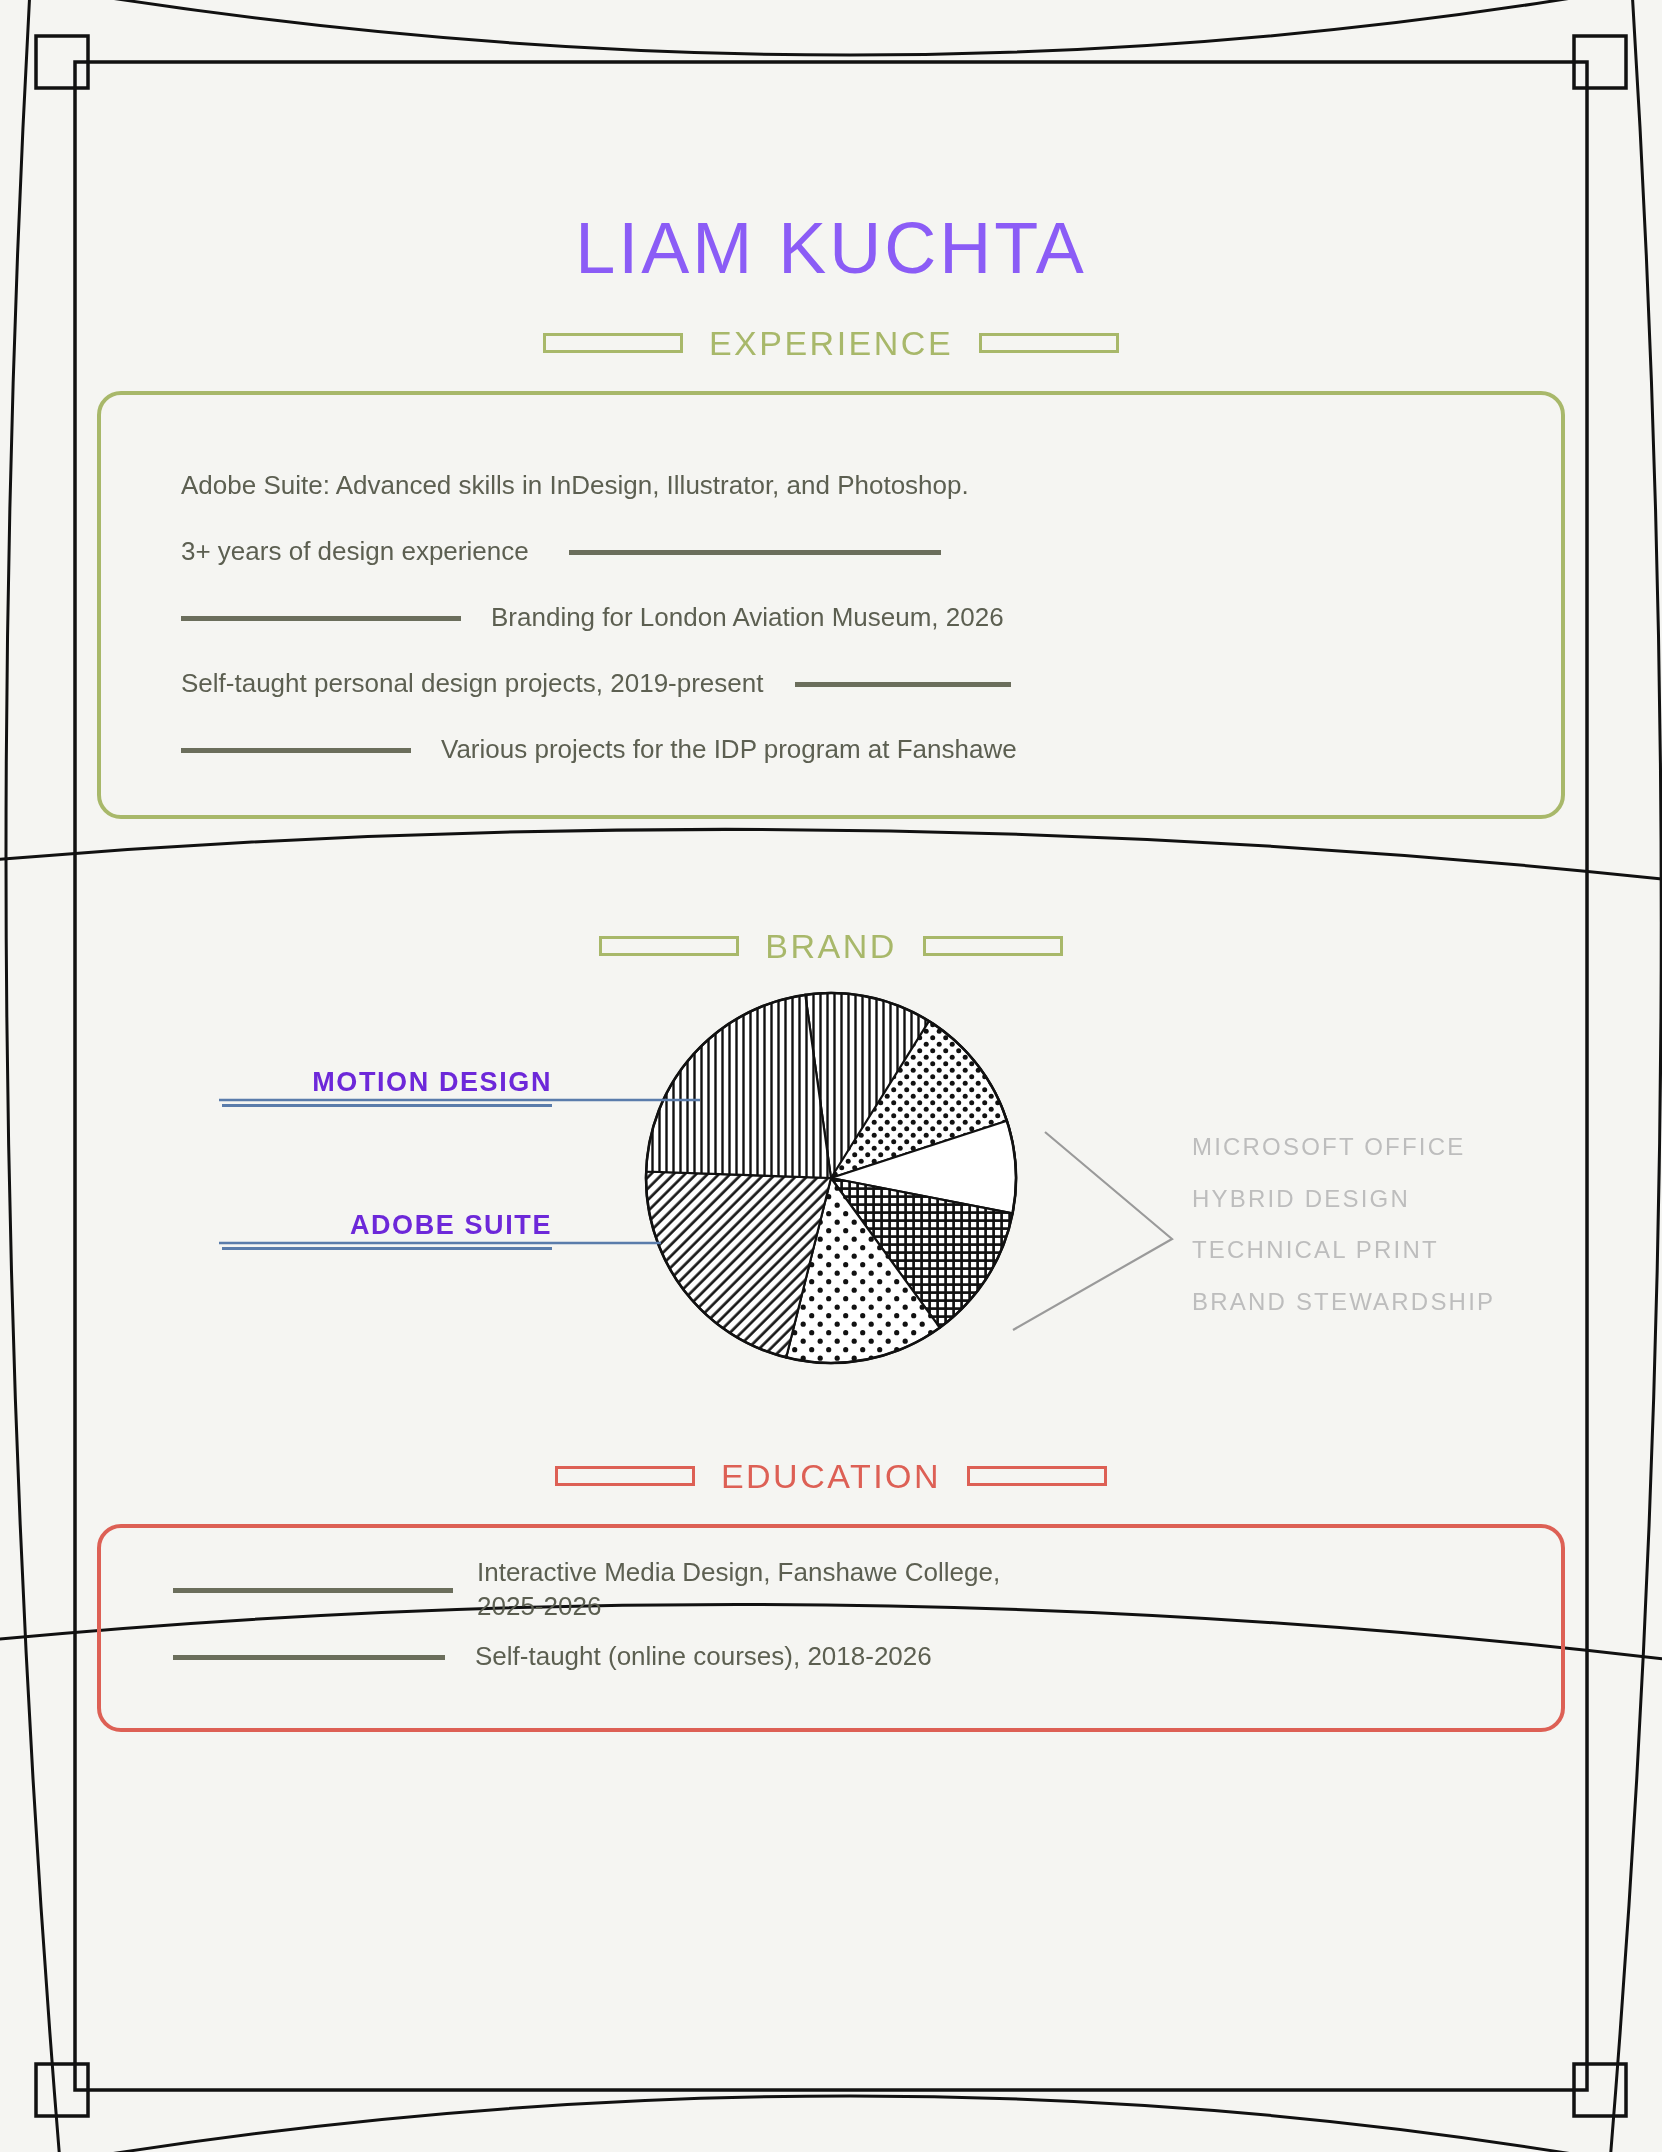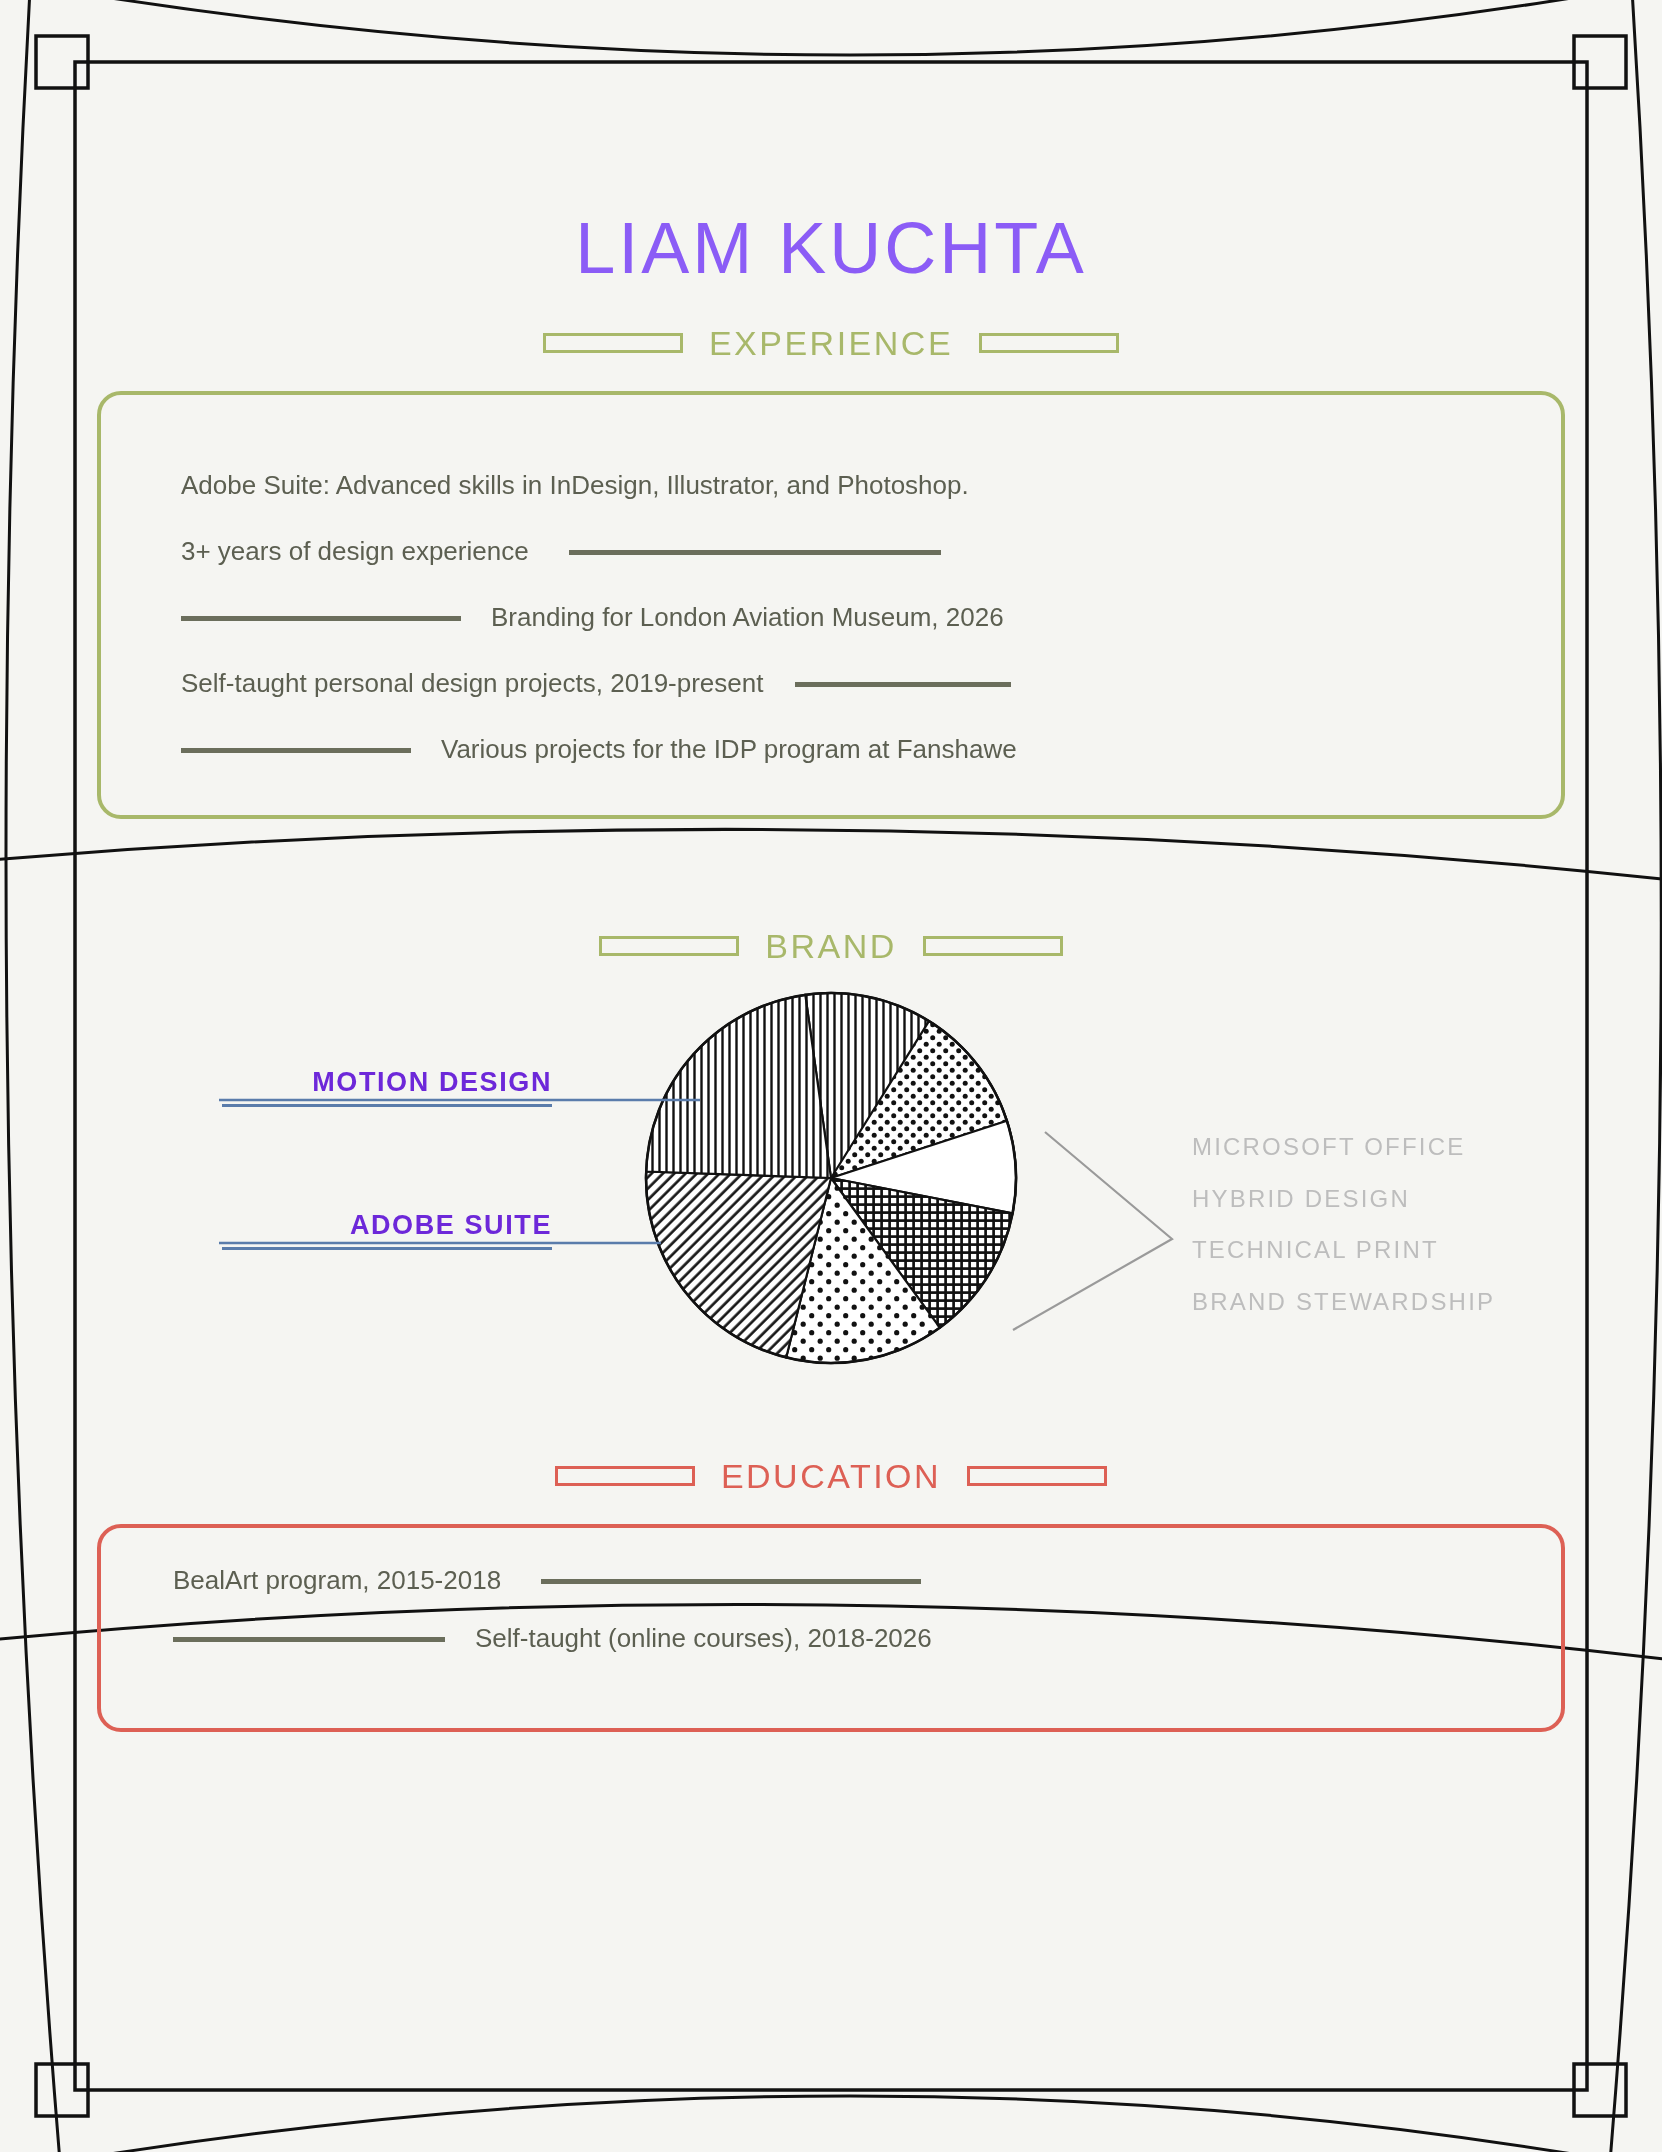--- a/index.html
+++ b/index.html
@@ -245,25 +245,26 @@
 
   <div class="section-head head-red" style="margin-top:66px;">
     <span class="head-bar"></span>
     <span class="head-text">EDUCATION</span>
     <span class="head-bar sm"></span>
   </div>
 
   <div class="box box-red" style="margin-top:31px;height:208px;">
     <div class="rows" style="padding:24px 38px 0 38px;">
 
-
-      <div class="row left" style="height:58px;padding-left:34px;">
-        <span class="txt">BealArt program, 2015-2018</span>
-        <span class="rule" style="width:380px;margin-left:40px;"></span>
-      </div>
+      <div class="row right" style="height:76px;padding-left:34px;">
+        <span class="rule" style="width:280px;margin-right:24px;"></span>
+        <span class="txt">Interactive Media Design, Fanshawe College,
+2025-2026</span>
+      </div>
+
 
       <div class="row right" style="height:58px;padding-left:34px;">
         <span class="rule" style="width:272px;margin-right:30px;"></span>
         <span class="txt">Self-taught (online courses), 2018-2026</span>
       </div>
 
     </div>
   </div>
 
 </div>

